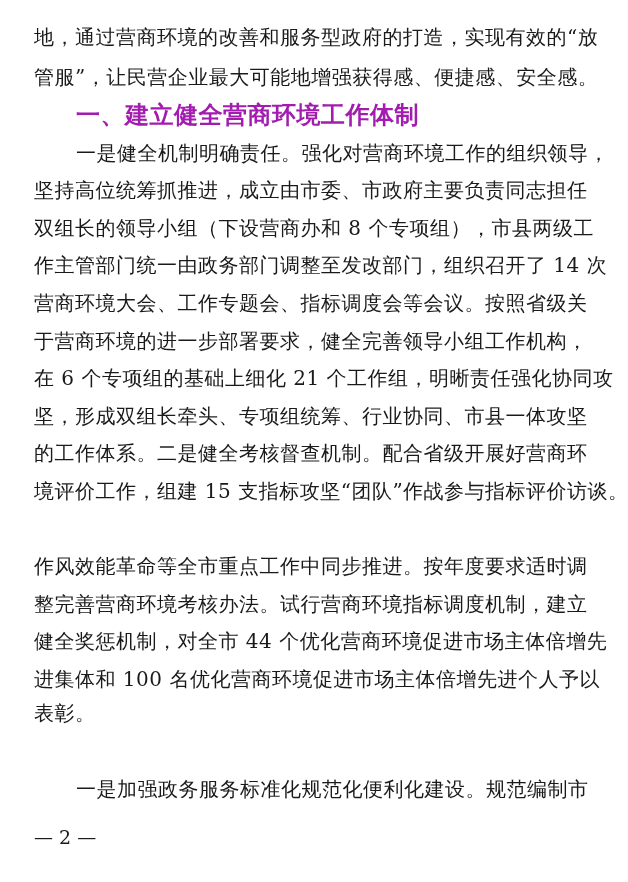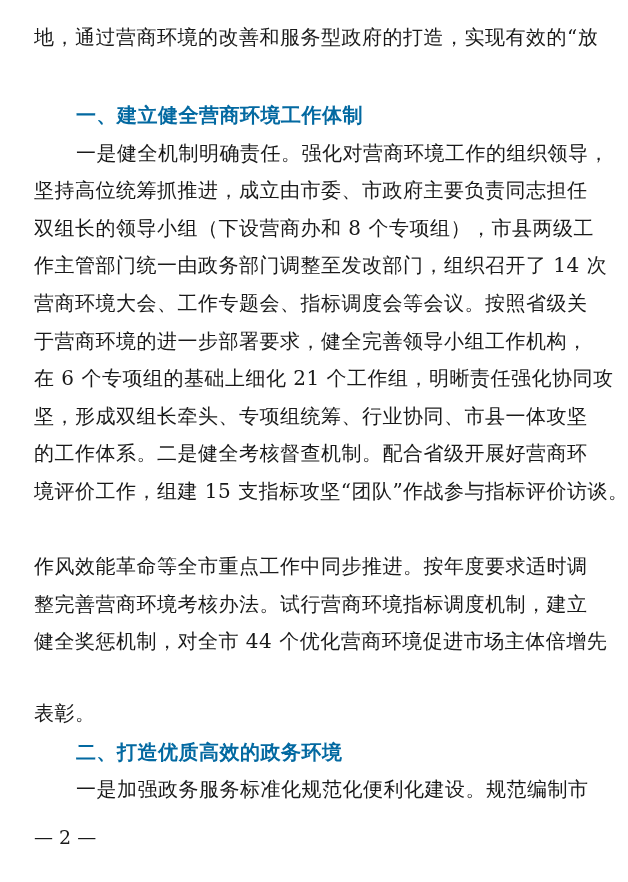--- a/index.html
+++ b/index.html
@@ -6,45 +6,46 @@
   body { width: 628px; height: 882px; position: relative; overflow: hidden;
          font-family: "DejaVu Serif", "Liberation Serif", serif; color: #1a1a1a; }
   .page { position: absolute; left: 0; top: 0; width: 628px; height: 882px; }
   .line { position: absolute; left: 34px; width: 551px; height: 30px; line-height: 30px;
           font-size: 20px; white-space: nowrap; text-align: justify; text-align-last: justify;
           letter-spacing: 0.5px; }
   .line.indent { left: 76px; width: 509px; }
   .line.short { text-align-last: left; }
   .heading { position: absolute; left: 76px; height: 30px; line-height: 30px;
              font-family: "DejaVu Sans", "Liberation Sans", sans-serif; font-weight: bold;
-             font-size: 20px; white-space: nowrap; color: #0369a1; letter-spacing: 0.5px; }
+             font-size: 24px; white-space: nowrap; color: #a21caf; letter-spacing: 0.5px; }
   .page-number { position: absolute; left: 34px; top: 822px; height: 30px; line-height: 30px;
                  font-size: 19px; white-space: pre; }
 </style>
 </head>
 <body>
 
 <div class="page">
   <div class="line" style="top:22px">地，通过营商环境的改善和服务型政府的打造，实现有效的“放</div>
+  <div class="line" style="top:62px">管服”，让民营企业最大可能地增强获得感、便捷感、安全感。</div>
 
   <div class="heading" style="top:100px">一、建立健全营商环境工作体制</div>
 
   <div class="line indent" style="top:138px">一是健全机制明确责任。强化对营商环境工作的组织领导，</div>
   <div class="line" style="top:175px">坚持高位统筹抓推进，成立由市委、市政府主要负责同志担任</div>
   <div class="line" style="top:213px">双组长的领导小组（下设营商办和 8 个专项组），市县两级工</div>
   <div class="line" style="top:250px">作主管部门统一由政务部门调整至发改部门，组织召开了 14 次</div>
   <div class="line" style="top:288px">营商环境大会、工作专题会、指标调度会等会议。按照省级关</div>
   <div class="line" style="top:326px">于营商环境的进一步部署要求，健全完善领导小组工作机构，</div>
   <div class="line" style="top:363px">在 6 个专项组的基础上细化 21 个工作组，明晰责任强化协同攻</div>
   <div class="line" style="top:401px">坚，形成双组长牵头、专项组统筹、行业协同、市县一体攻坚</div>
   <div class="line" style="top:438px">的工作体系。二是健全考核督查机制。配合省级开展好营商环</div>
   <div class="line" style="top:476px">境评价工作，组建 15 支指标攻坚“团队”作战参与指标评价访谈。</div>
   <div class="line" style="top:551px">作风效能革命等全市重点工作中同步推进。按年度要求适时调</div>
   <div class="line" style="top:589px">整完善营商环境考核办法。试行营商环境指标调度机制，建立</div>
   <div class="line" style="top:626px">健全奖惩机制，对全市 44 个优化营商环境促进市场主体倍增先</div>
+  <div class="line" style="top:664px">进集体和 100 名优化营商环境促进市场主体倍增先进个人予以</div>
   <div class="line short" style="top:698px">表彰。</div>
 
-  <div class="heading" style="top:737px">二、打造优质高效的政务环境</div>
 
   <div class="line indent" style="top:774px">一是加强政务服务标准化规范化便利化建设。规范编制市</div>
 
   <div class="page-number">— 2 —</div>
 </div>
 
 </body></html>

